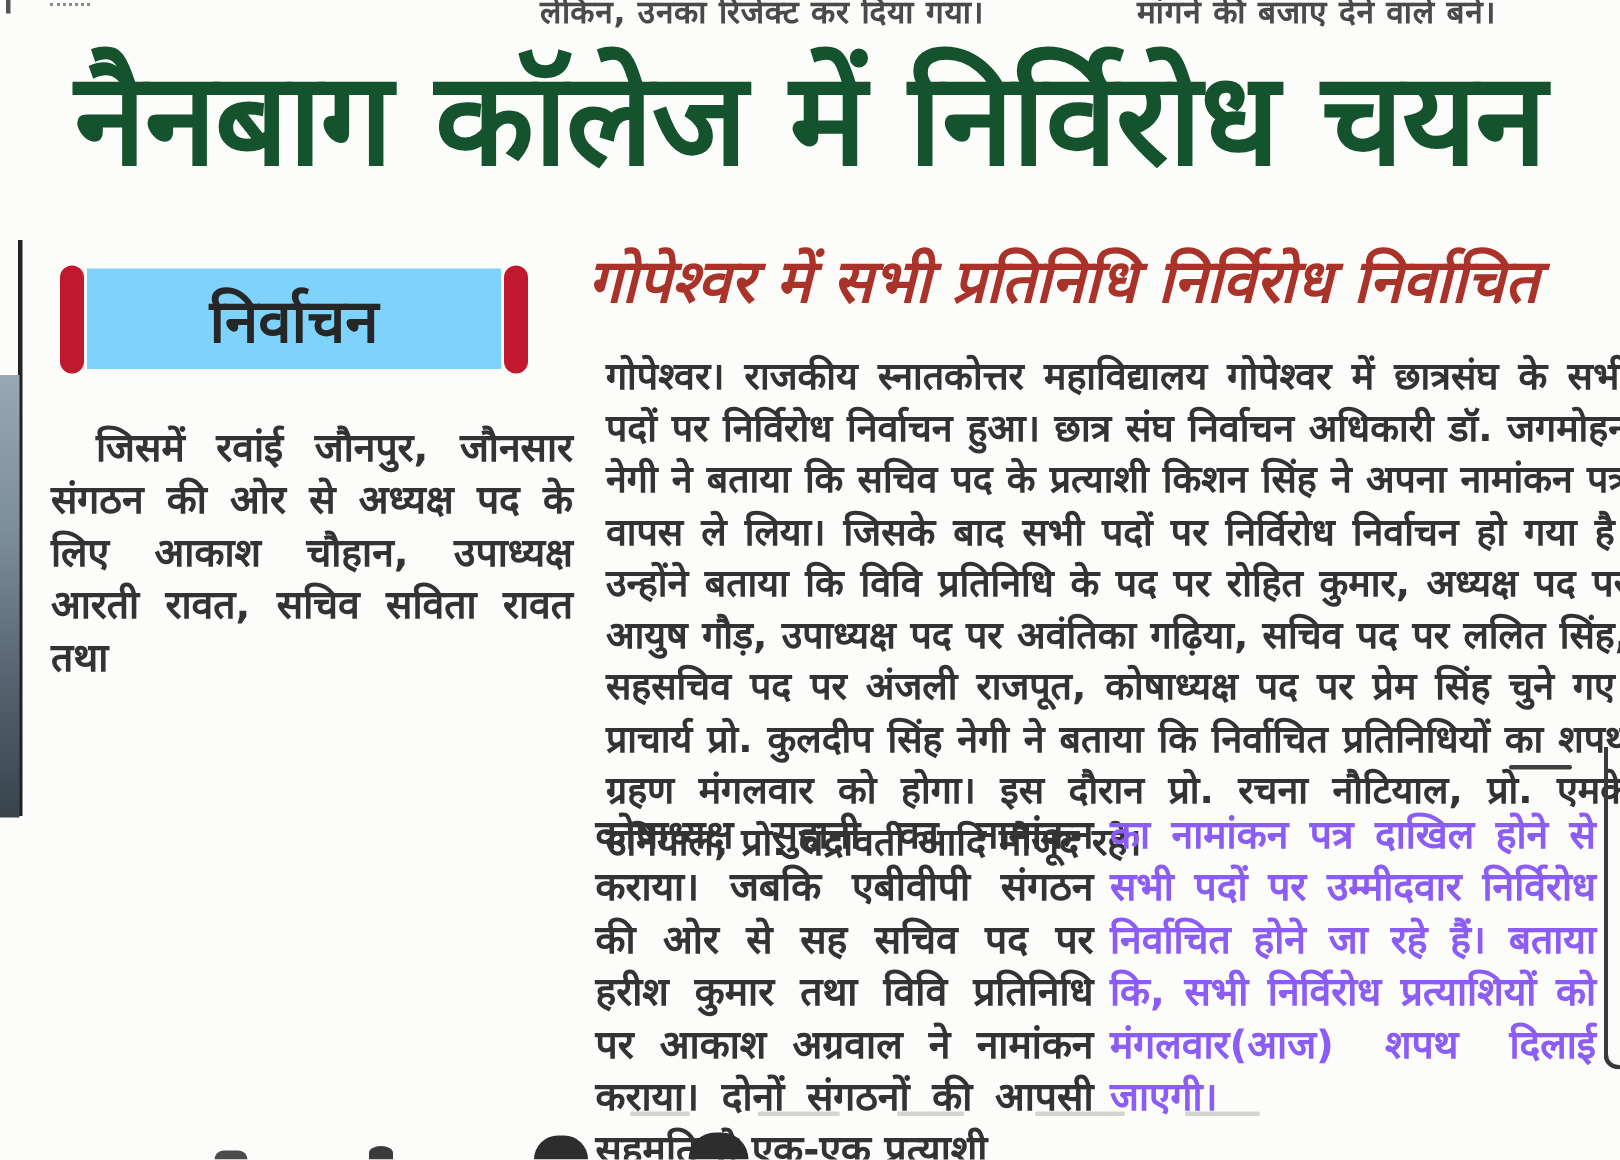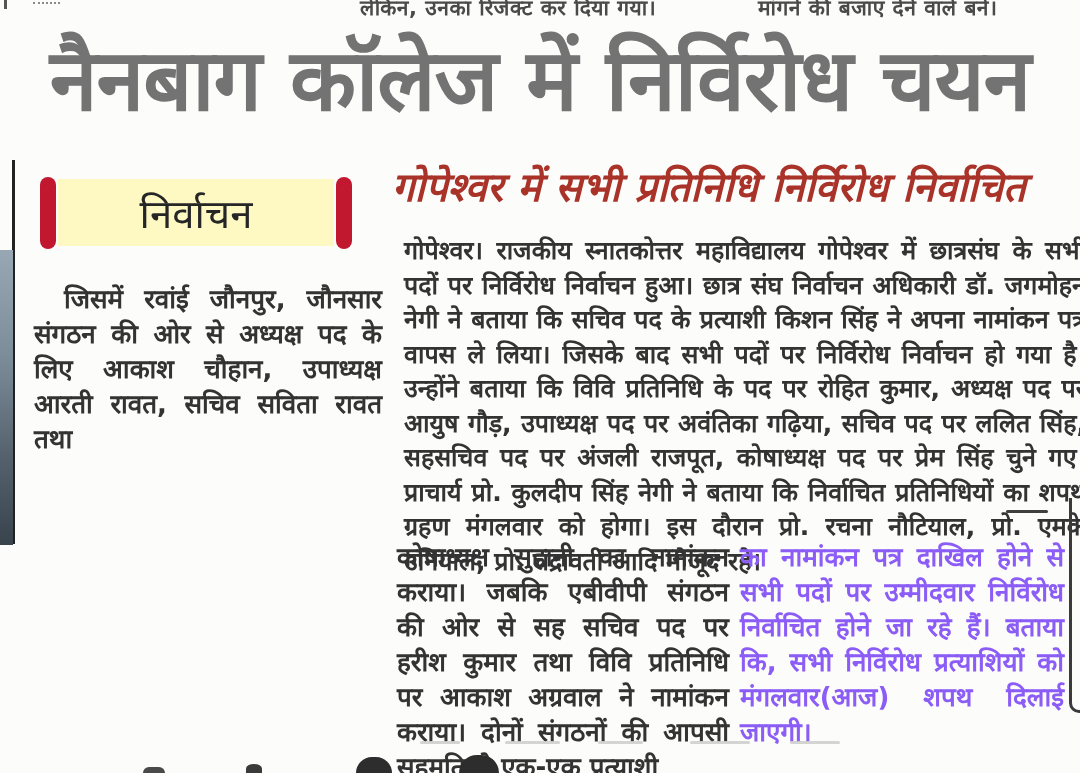--- a/index.html
+++ b/index.html
@@ -17,40 +17,40 @@
     white-space:nowrap;letter-spacing:0.5px;
   }
   .topfrag.f1{left:360px;}
   .topfrag.f2{left:758px;}
   .mark-a{position:absolute;left:4px;top:0;width:3px;height:9px;background:#555;}
   .mark-b{position:absolute;left:33px;top:2px;width:27px;height:0;border-top:2px dotted #8a8a8a;}
 
   
   .headline{
     position:absolute;left:30px;right:30px;top:18px;margin:0;
-    text-align:center;font-size:86px;font-weight:700;color:#737373;
+    text-align:center;font-size:86px;font-weight:700;color:#14532d;
     line-height:1.45;letter-spacing:-1px;white-space:nowrap;
   }
 
   
   .photo-strip{
     position:absolute;left:0;top:250px;width:13px;height:295px;
     background:linear-gradient(#97a7b3 0%, #7d8e9b 35%, #55626d 70%, #38434c 100%);
   }
   .photo-rule{position:absolute;left:12px;top:160px;width:3px;height:384px;background:#222;}
 
   
   .badge-wrap{position:absolute;left:40px;top:177px;width:312px;height:73px;}
   .cap{position:absolute;top:0;width:16px;height:72px;background:#c2182f;border-radius:8px;}
   .cap-l{left:0;}
   .cap-r{right:0;}
   .badge{
     position:absolute;left:18px;right:18px;top:2px;height:67px;
-    background:#fef9c3;display:flex;align-items:center;justify-content:center;
-    font-size:40px;font-weight:400;color:#262626;
+    background:#7dd3fc;display:flex;align-items:center;justify-content:center;
+    font-size:40px;font-weight:700;color:#262626;
   }
 
   
   .body{font-weight:600;text-align:justify;margin:12px;}
   .body p{margin:0;}
   .indent{text-indent:30px;}
 
   .left-col{
     position:absolute;left:22px;top:270px;width:348px;
     font-size:26px;line-height:35px;color:#333;

